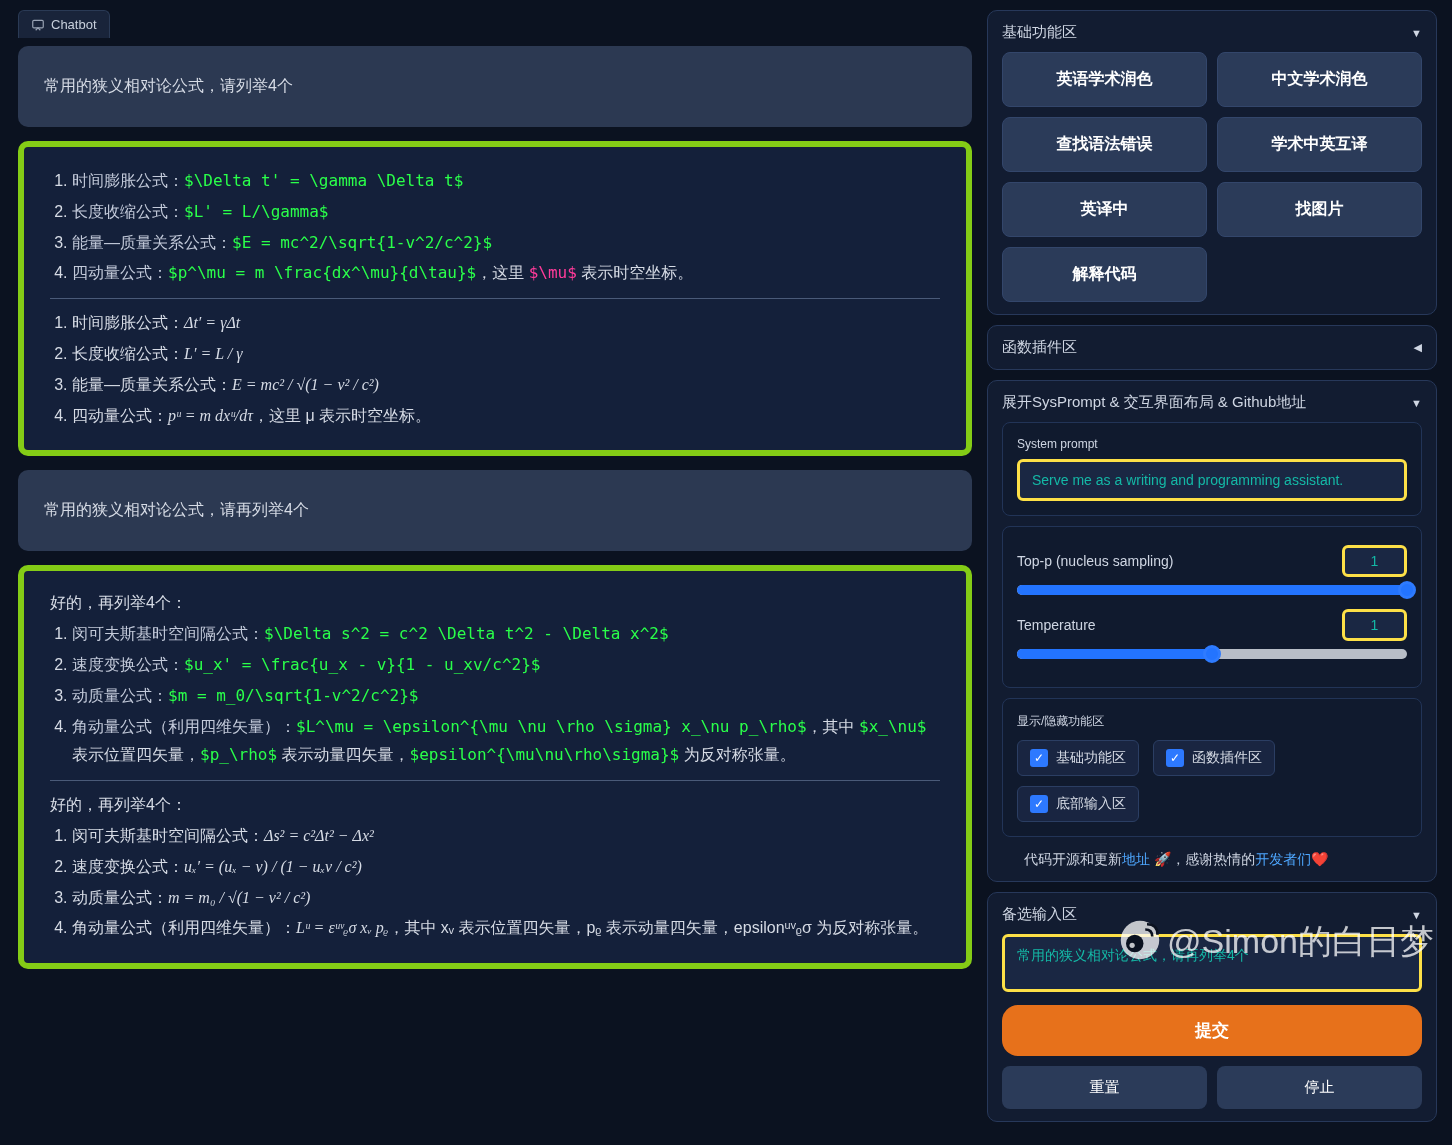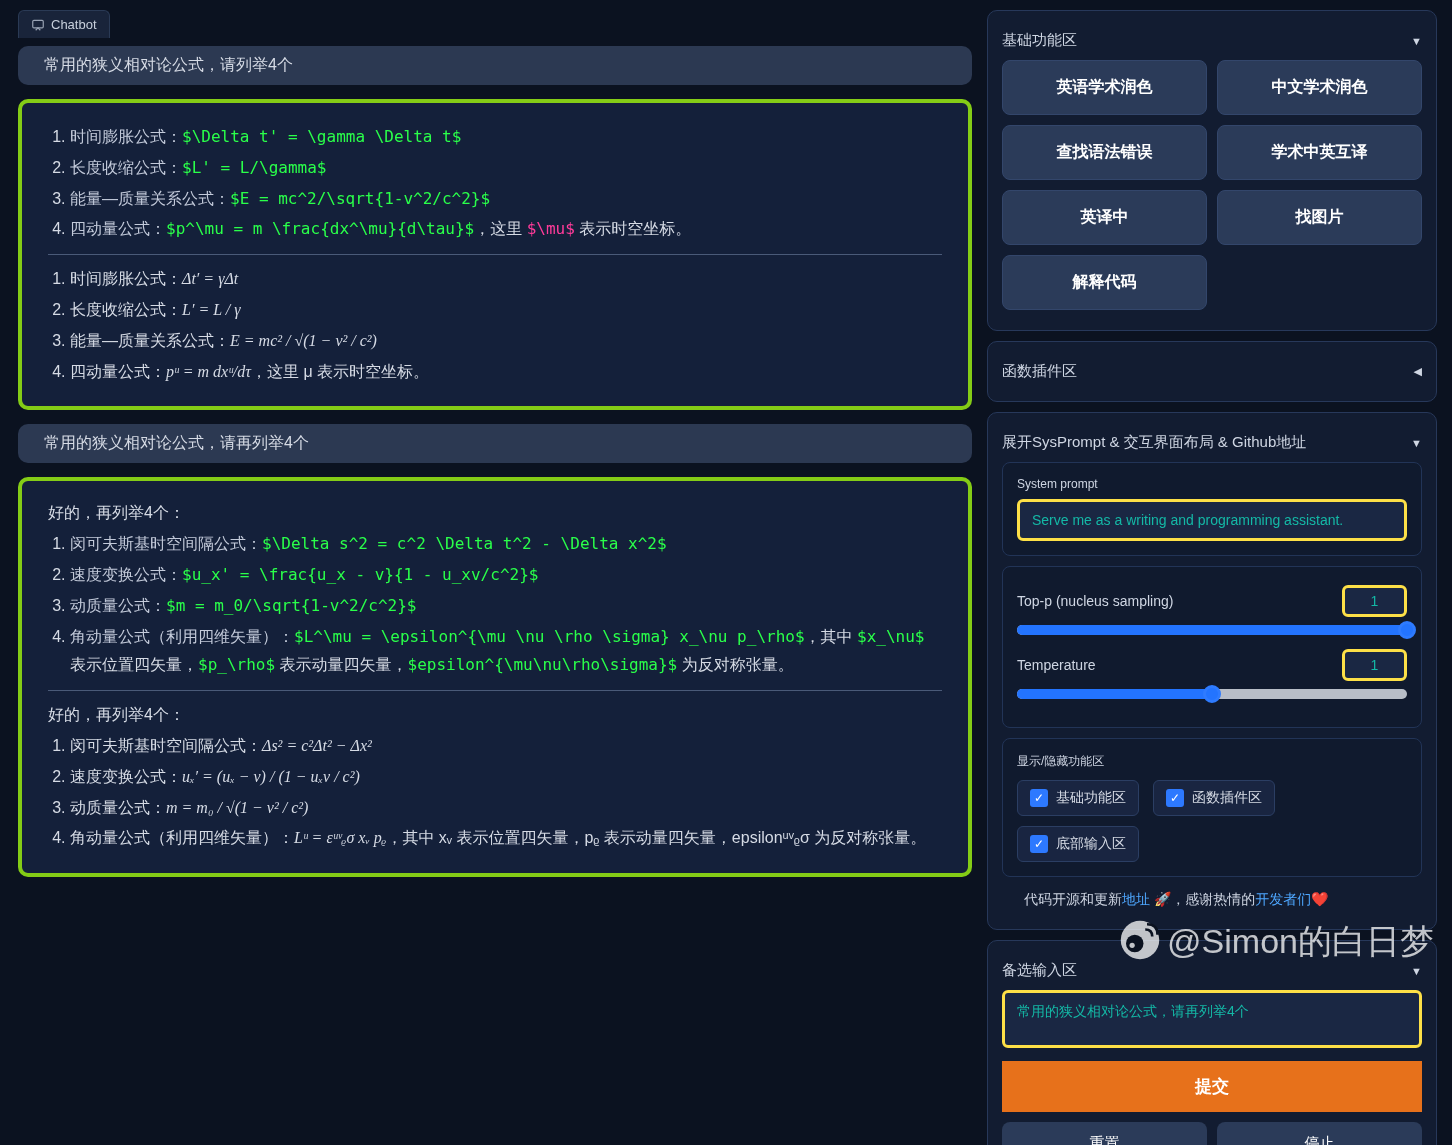--- a/index.html
+++ b/index.html
@@ -23,46 +23,46 @@
     border: 1px solid #2a3a55; border-bottom: none;
     font-size: 13px; color: #c8d0dc;
   }
   .tab svg { width: 14px; height: 14px; }
 
   .chat-area { flex: 1; overflow: auto; display: flex; flex-direction: column; gap: 14px; }
 
   .user-msg {
     background: #2c3952;
     border-radius: 10px;
-    padding: 9px 26px;
+    padding: 30px 26px;
     color: #d6dbe5;
     font-size: 16px;
   }
 
   .bot-msg {
     background: #14203a;
-    border: 4px solid #84cc16;
+    border: 6px solid #84cc16;
     border-radius: 10px;
     padding: 18px 26px;
     color: #d6dbe5;
     font-size: 16px;
     line-height: 1.8;
   }
   .bot-msg ol { padding-left: 22px; }
   .bot-msg li { margin: 2px 0; }
   .bot-msg hr { border: none; border-top: 1px solid #4a5a78; margin: 10px 0; }
   .latex { color: #2aff4a; font-family: monospace; }
   .mu { color: #ff3b9a; font-family: monospace; }
   .math-ital { font-style: italic; font-family: "Times New Roman", serif; }
 
   .panel {
     background: #121c31;
     border: 1px solid #27385a;
     border-radius: 10px;
-    padding: 20px 14px;
+    padding: 12px 14px;
   }
   .panel-inner {
     background: #101a2e;
     border: 1px solid #223457;
     border-radius: 8px;
     padding: 14px;
     margin-top: 10px;
   }
   .panel-header {
     display: flex; justify-content: space-between; align-items: center;
@@ -121,21 +121,21 @@
     width: 18px; height: 18px; border-radius: 3px;
     background: #2d79ff; display: flex; align-items: center; justify-content: center;
     color: #fff; font-size: 12px;
   }
 
   .footer-text { margin-top: 14px; font-size: 14px; color: #cfd6e3; margin-left: 22px; }
   .footer-text a { color: #4ea7ff; text-decoration: none; }
 
   .submit-btn {
     width: 100%; background: #e7711b; color: #fff; border: none;
-    padding: 14px 0; border-radius: 0; font-size: 17px; font-weight: 700;
+    padding: 14px 0; border-radius: 16px; font-size: 17px; font-weight: 700;
     cursor: pointer; margin-top: 10px;
   }
   .two-btn { display: grid; grid-template-columns: 1fr 1fr; gap: 10px; margin-top: 10px; }
   .sec-btn {
     background: #2b3b59; color: #fff; border: none;
     padding: 12px 0; border-radius: 8px; font-size: 15px; cursor: pointer;
   }
 
   .watermark {
     position: absolute; right: 18px; bottom: 180px;

